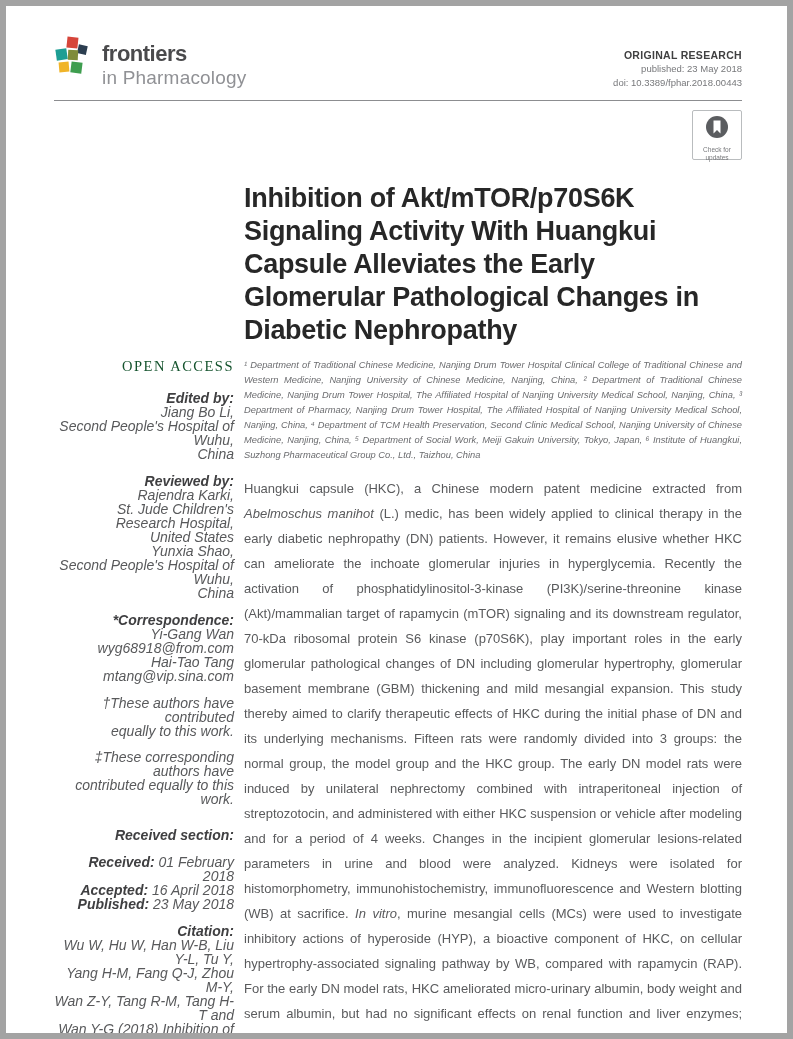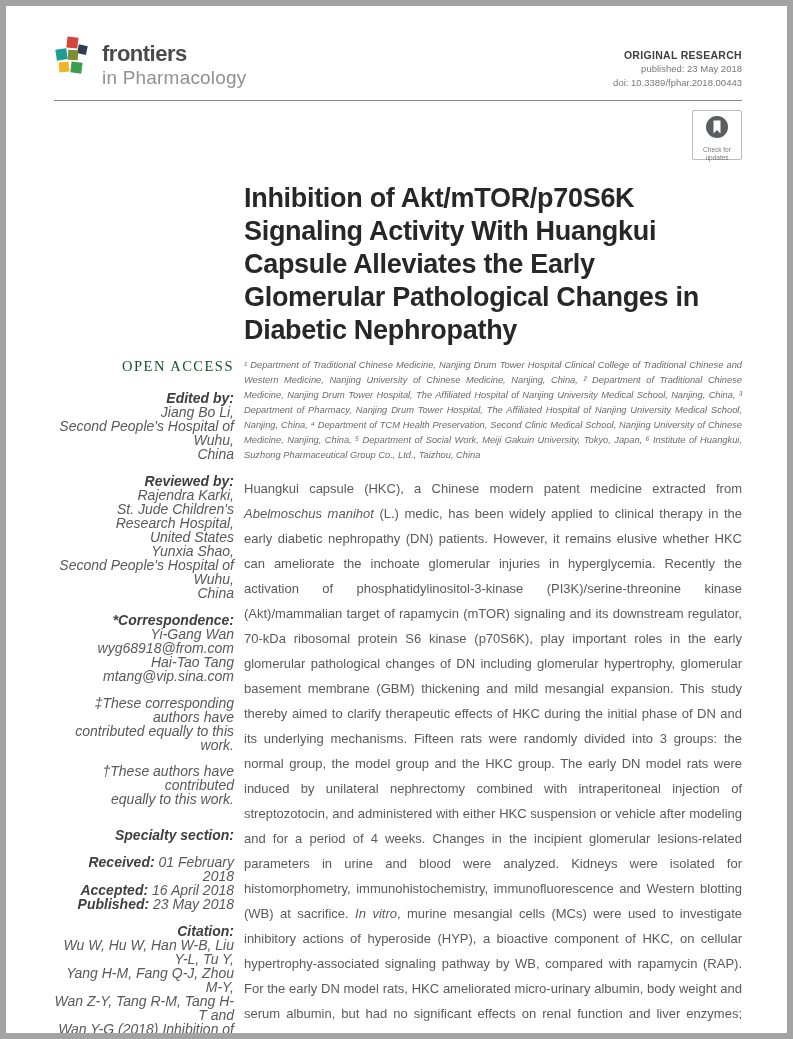--- a/index.html
+++ b/index.html
@@ -126,27 +126,27 @@
         </div>
 
         <div class="sb sb-sec">
           <div class="sb-label">*Correspondence:</div>
           <div>Yi-Gang Wan</div>
           <a class="sb-link">wyg68918@from.com</a>
           <div>Hai-Tao Tang</div>
           <a class="sb-link">mtang@vip.sina.com</a>
         </div>
 
+        <div class="sb sb-note pre">†These authors have contributed
+equally to this work.</div>
         <div class="sb sb-note pre">‡These corresponding authors have
 contributed equally to this work.</div>
-        <div class="sb sb-note pre">†These authors have contributed
-equally to this work.</div>
 
         <div class="sb sb-sec" style="margin-top:22px;">
-          <div class="sb-label">Specialty section:</div>
+          <div class="sb-label">Received section:</div>
         </div>
 
         <div class="sb sb-dates">
           <div><span class="sb-label">Received:</span> <span>01 February 2018</span></div>
           <div><span class="sb-label">Accepted:</span> <span>16 April 2018</span></div>
           <div><span class="sb-label">Published:</span> <span>23 May 2018</span></div>
         </div>
 
         <div class="sb">
           <div class="sb-label">Citation:</div>

